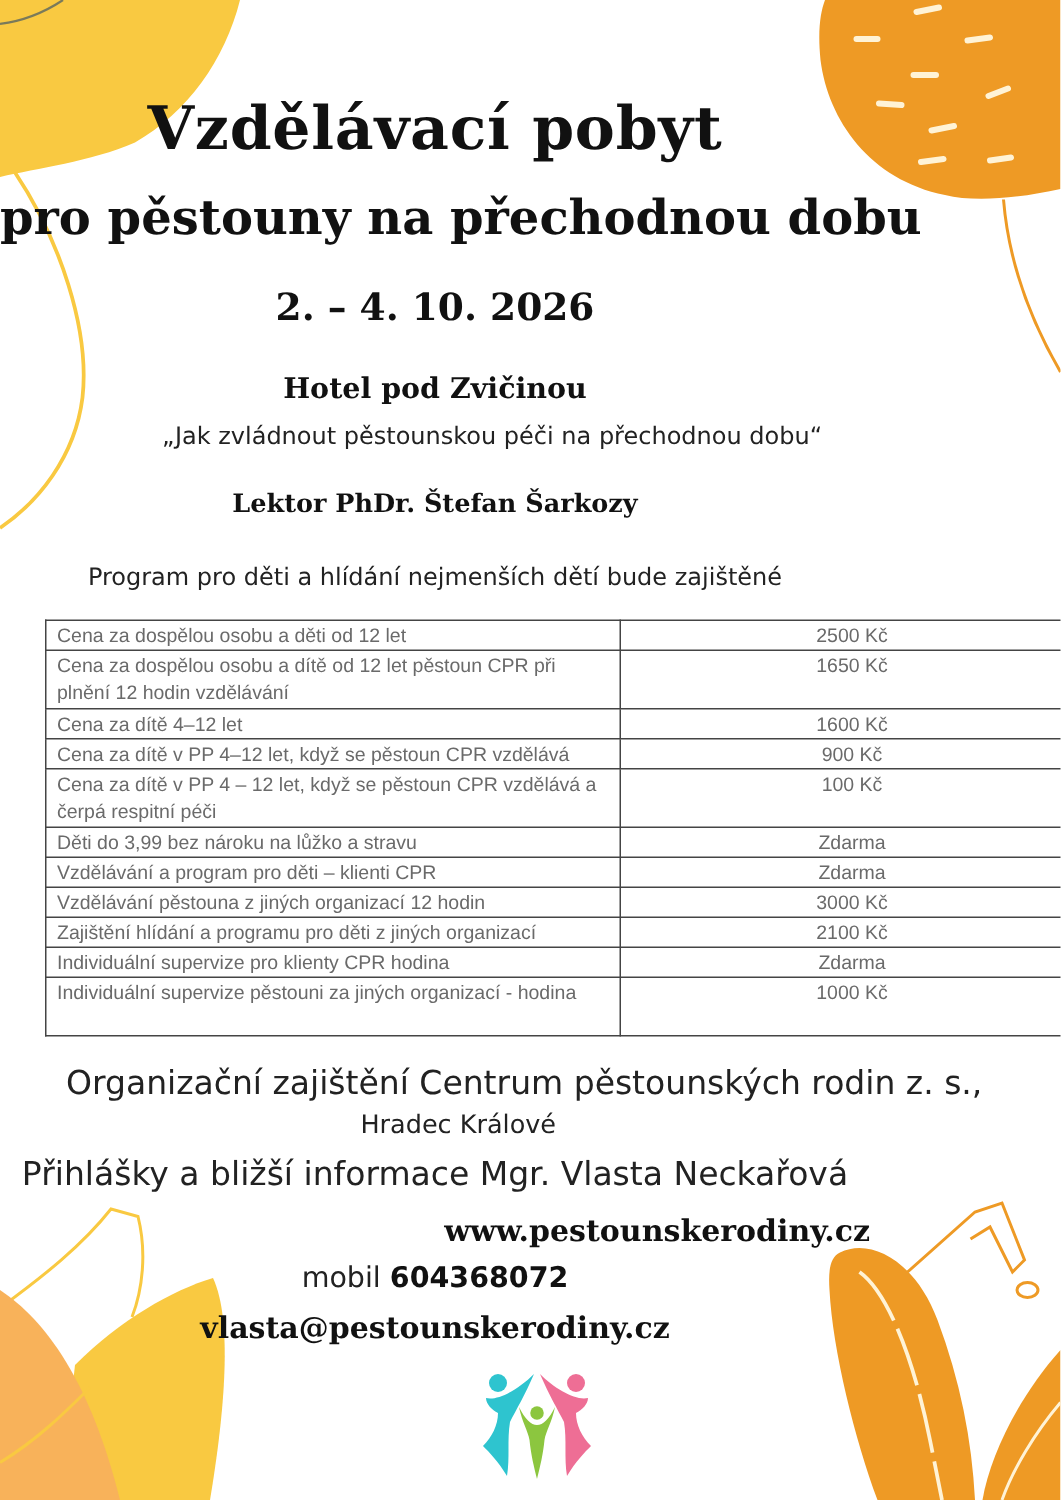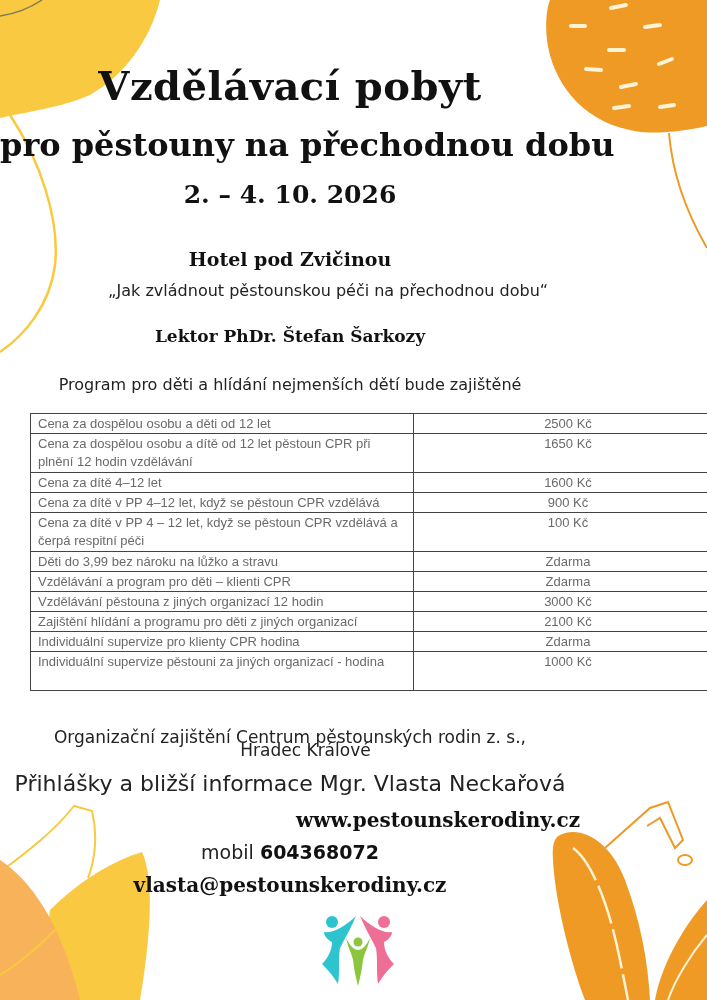--- a/index.html
+++ b/index.html
@@ -3,38 +3,38 @@
 <meta charset="utf-8">
 <style>
   * { box-sizing: border-box; margin: 0; padding: 0; }
   html, body { width: 707px; height: 1000px; background: #ffffff; overflow: hidden; }
   body { position: relative; font-family: "Liberation Sans", sans-serif; color: #111; }
   .deco { position: absolute; left: 0; top: 0; width: 707px; height: 1000px; pointer-events: none; }
   .c { position: absolute; left: 0; width: 580px; text-align: center; white-space: nowrap; }
   .serif { font-family: "DejaVu Serif", "Liberation Serif", serif; font-weight: bold; color: #111; }
   .title { top: 62px; font-size: 40px; letter-spacing: 0.5px; }
   .subtitle { top: 126px; font-size: 32px; }
-  .dates { top: 180px; font-size: 25px; text-align: center; }
+  .dates { top: 190px; font-size: 25px; text-align: center; }
   .venue { top: 248px; font-size: 19px; }
   .motto { top: 281px; font-size: 16px; font-family: "DejaVu Sans", sans-serif; color: #222; margin-left: 38px; }
   .lector { top: 326px; font-size: 17px; }
   .program { top: 375px; font-size: 16px; font-family: "DejaVu Sans", sans-serif; color: #222; text-align: center; }
 
   table.prices {
     position: absolute; left: 30px; top: 413px; width: 693px;
     border-collapse: collapse; font-family: "Liberation Sans", sans-serif;
     font-size: 13px; color: #6a6a6a; background: #fff;
   }
   table.prices td { border: 1px solid #444; vertical-align: top; padding: 1px 7px 0 7px; line-height: 18px; }
   table.prices td.label { width: 383px; text-align: left; }
   table.prices td.price { text-align: center; }
   table.prices tr.one td { height: 20px; }
   table.prices tr.two td { height: 39px; }
 
-  .org1 { top: 727px; font-size: 17px; font-family: "DejaVu Sans", sans-serif; color: #222; }
+  .org1 { top: 710px; font-size: 22px; font-family: "DejaVu Sans", sans-serif; color: #222; padding-left: 44px; }
   .org2 { top: 740px; font-size: 17px; font-family: "DejaVu Sans", sans-serif; color: #222; padding-left: 31px; }
   .contact { top: 771px; font-size: 22px; font-family: "DejaVu Sans", sans-serif; color: #222; }
   .web { top: 808px; font-size: 20px; text-align: right; }
   .mobile { top: 841px; font-size: 19px; font-family: "DejaVu Sans", sans-serif; color: #222; }
   .mobile b { font-weight: bold; color: #111; }
   .email { top: 873px; font-size: 20px; }
   .logo { position: absolute; left: 318px; top: 912px; width: 80px; height: 76px; }
 </style>
 </head>
 <body>

